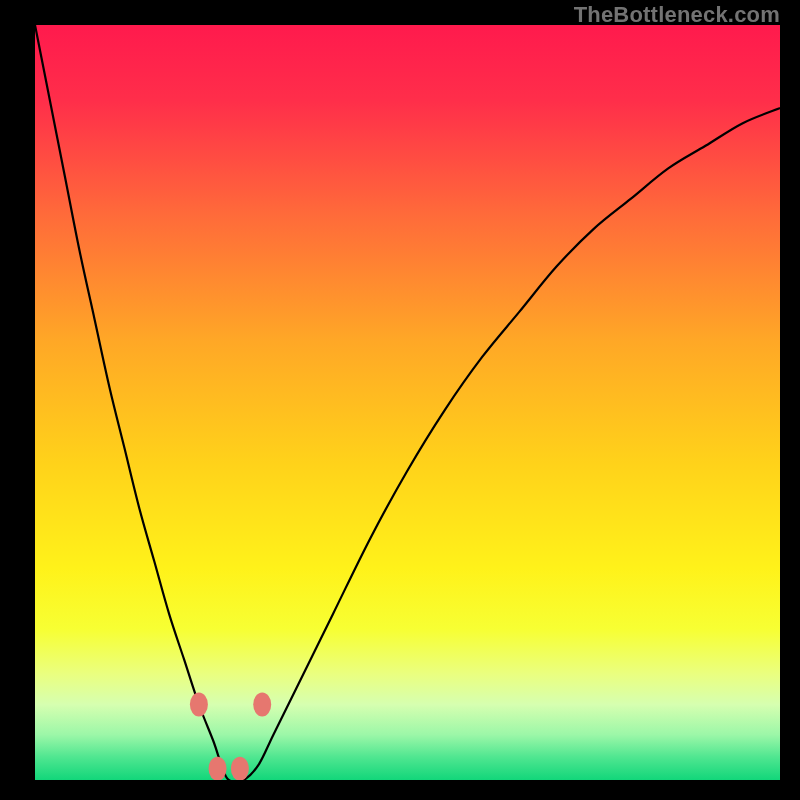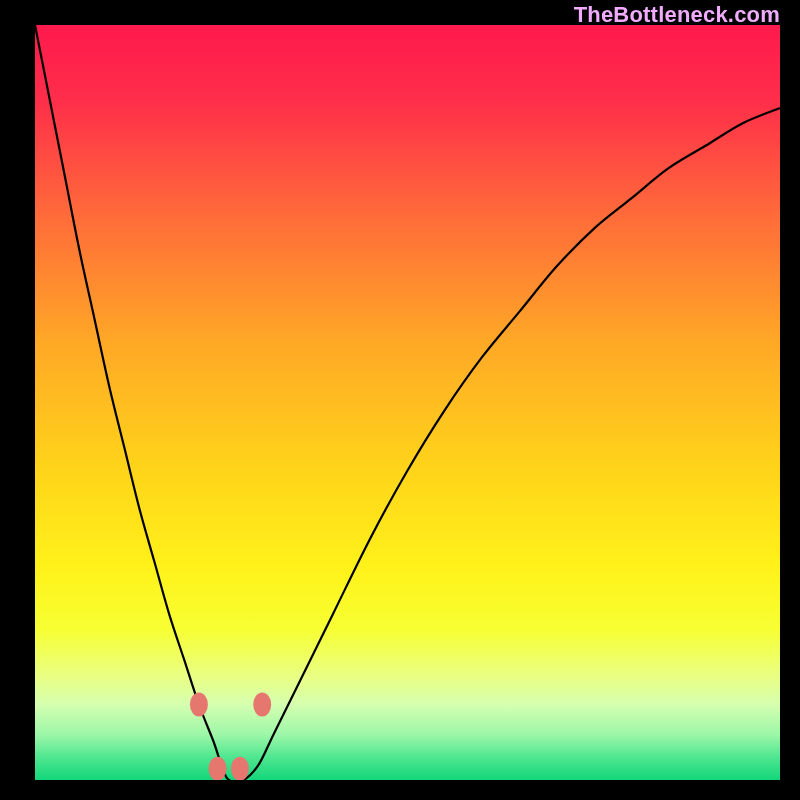--- a/index.html
+++ b/index.html
@@ -26,21 +26,21 @@
     height: 755px;
     overflow: hidden;
   }
   .watermark {
     position: absolute;
     top: 2px;
     right: 20px;
     font-family: Arial, Helvetica, sans-serif;
     font-size: 22px;
     font-weight: bold;
-    color: #f0abfc;
+    color: #737373;
     letter-spacing: 0.2px;
   }
   svg { display: block; }
 </style>
 </head>
 <body>
 
 <div class="frame">
 
   <div class="watermark">TheBottleneck.com</div>

